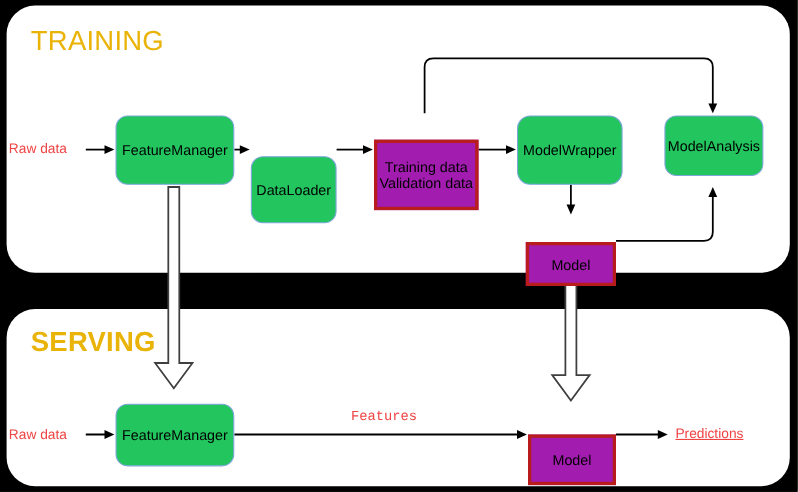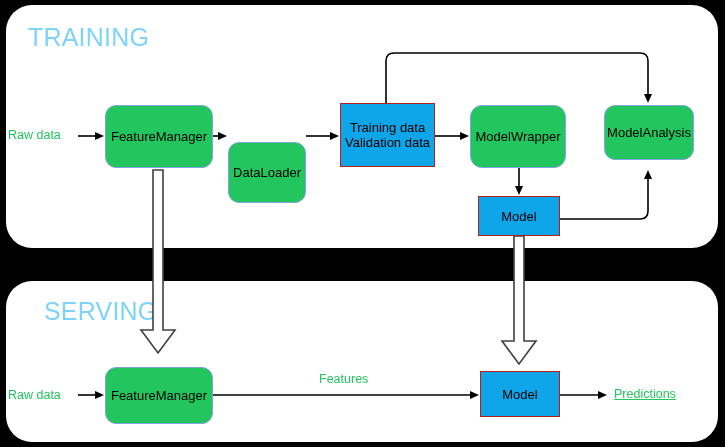--- a/index.html
+++ b/index.html
@@ -19,71 +19,72 @@
     position: absolute;
     background: #ffffff;
     border-radius: 26px;
   }
   #panel-training { left: 6px;  top: 5px;   width: 712px; height: 243px; }
   #panel-serving  { left: 6px;  top: 281px; width: 712px; height: 161px; }
 
   .section-title {
     position: absolute;
     font-size: 25px;
-    color: #7dd3fc;
+    color: #eab308;
     letter-spacing: 0.2px;
     white-space: nowrap;
   }
   #title-training { left: 28px; top: 23px; }
-  #title-serving  { left: 44px; top: 297px; }
+  #title-serving  { left: 28px; top: 297px; font-weight: bold; }
 
   .node {
     position: absolute;
     display: flex;
     align-items: center;
     justify-content: center;
     text-align: center;
     font-size: 13px;
     line-height: 15px;
     color: #000000;
     box-sizing: border-box;
     white-space: pre-line;
   }
   .node.blue {
     background: #22c55e;
     border: 1px solid #7ea6d9;
     border-radius: 11px;
   }
   .node.yellow {
-    background: #0ea5e9;
-    border: 1px solid #b91c1c;
+    background: #a21caf;
+    border: 3px solid #b91c1c;
     border-radius: 0;
+    margin-top: 24px;
   }
 
   
   #node-feature-manager-training { left: 105px; top: 105px; width: 108px; height: 63px; }
   #node-dataloader               { left: 228px; top: 106px; width: 78px;  height: 61px; margin-top: 36px; }
   #node-training-validation-data { left: 340px; top: 103px; width: 95px;  height: 64px; }
   #node-model-wrapper            { left: 470px; top: 105px; width: 96px;  height: 63px; border-radius: 12px; }
   #node-model-analysis           { left: 604px; top: 105px; width: 90px;  height: 55px; text-align: center; }
   #node-model-training           { left: 478px; top: 196px; width: 82px;  height: 40px; }
 
   
   #node-feature-manager-serving  { left: 105px; top: 367px; width: 108px; height: 57px; }
   #node-model-serving            { left: 480px; top: 371px; width: 80px;  height: 46px; }
 
   .edge-label {
     position: absolute;
     font-size: 12.5px;
-    color: #22c55e;
+    color: #ef4444;
     white-space: nowrap;
   }
   #label-raw-data-training { left: 8px;   top: 128px; }
   #label-raw-data-serving  { left: 8px;   top: 388px; }
-  #label-features          { left: 319px; top: 372px; }
+  #label-features          { left: 319px; top: 372px; font-family: Liberation Mono, monospace; }
   #label-predictions       { left: 614px; top: 387px; text-decoration: underline; }
 
   svg.overlay {
     position: absolute;
     left: 0;
     top: 0;
     width: 725px;
     height: 447px;
     pointer-events: none;
   }

